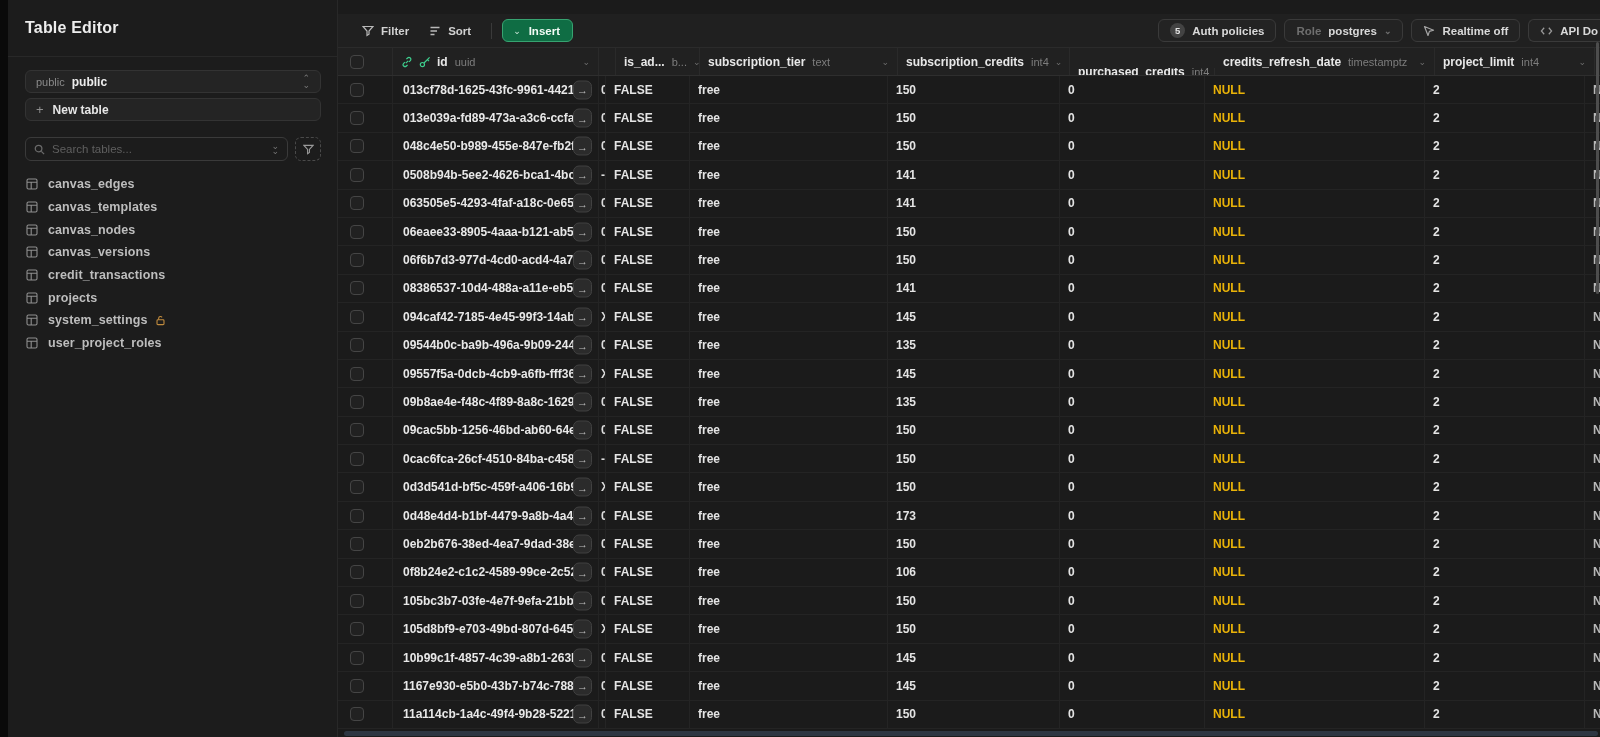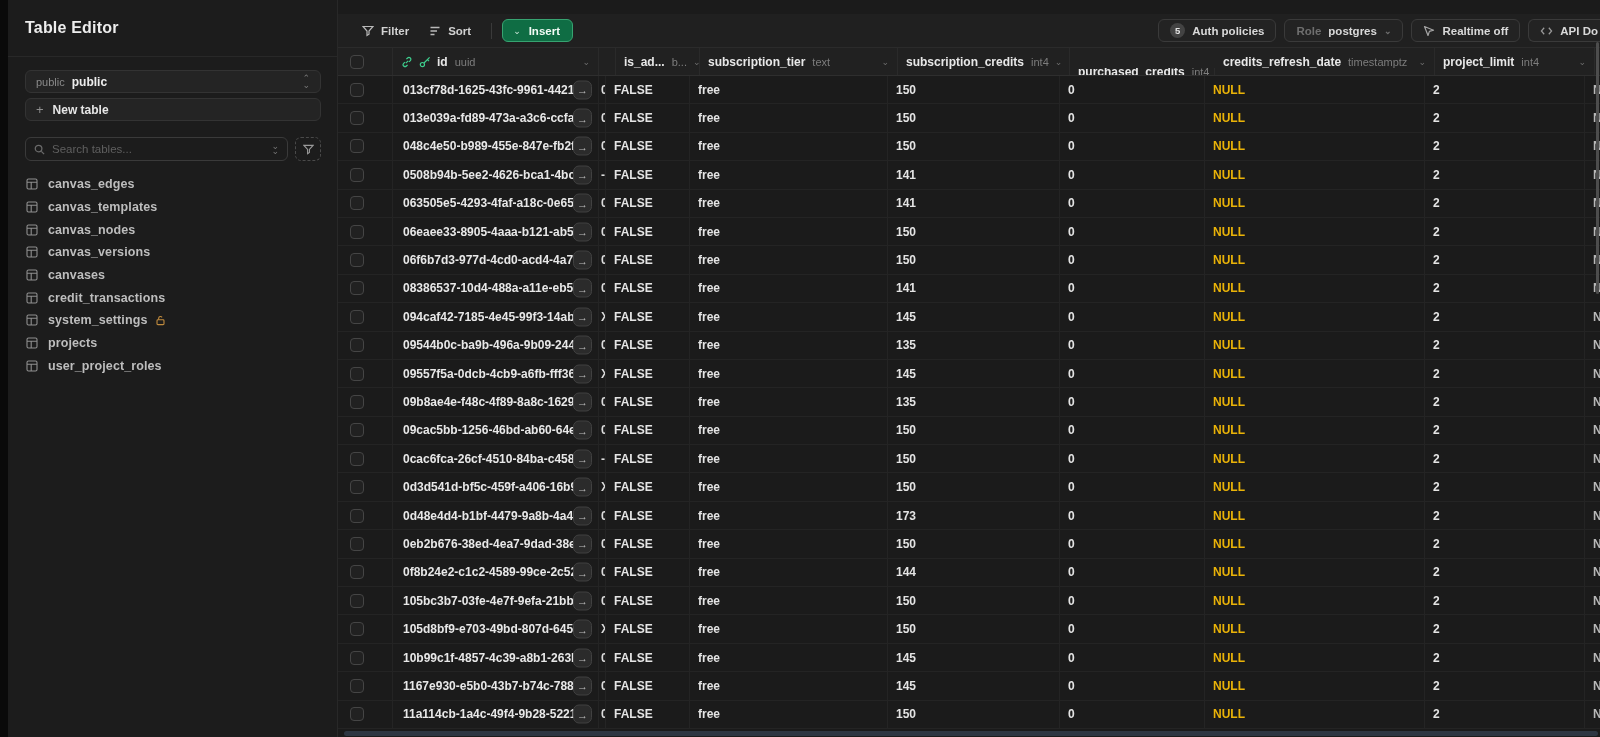--- a/index.html
+++ b/index.html
@@ -194,54 +194,45 @@
             </span>
             <span class="name">canvas_versions</span>
           </div>
           <div class="side-item">
             <span class="ticon" style="display: flex;">
               <svg width="12" height="12" viewBox="0 0 12 12" fill="none" stroke="currentColor" stroke-width="1.1">
                 <rect x="1" y="1" width="10" height="10" rx="1.5"></rect>
                 <path d="M1 4.3h10M5.2 4.3V11"></path>
               </svg>
             </span>
-            <span class="name">canvases</span>
+            <span class="name">credit_transactions</span>
           </div>
           <div class="side-item">
             <span class="ticon" style="display: flex;">
               <svg width="12" height="12" viewBox="0 0 12 12" fill="none" stroke="currentColor" stroke-width="1.1">
                 <rect x="1" y="1" width="10" height="10" rx="1.5"></rect>
                 <path d="M1 4.3h10M5.2 4.3V11"></path>
               </svg>
             </span>
-            <span class="name">credit_transactions</span>
+            <span class="name">projects</span>
           </div>
           <div class="side-item">
             <span class="ticon" style="display: flex;">
               <svg width="12" height="12" viewBox="0 0 12 12" fill="none" stroke="currentColor" stroke-width="1.1">
                 <rect x="1" y="1" width="10" height="10" rx="1.5"></rect>
                 <path d="M1 4.3h10M5.2 4.3V11"></path>
               </svg>
             </span>
             <span class="name">system_settings</span>
             <span class="lock" style="display: flex;">
               <svg width="11" height="11" viewBox="0 0 12 12" fill="none" stroke="currentColor" stroke-width="1.2">
                 <rect x="2.2" y="5.2" width="7.6" height="5.3" rx="1"></rect>
                 <path d="M4 5.2V3.6a2 2 0 0 1 3.7-1"></path>
               </svg>
             </span>
-          </div>
-          <div class="side-item">
-            <span class="ticon" style="display: flex;">
-              <svg width="12" height="12" viewBox="0 0 12 12" fill="none" stroke="currentColor" stroke-width="1.1">
-                <rect x="1" y="1" width="10" height="10" rx="1.5"></rect>
-                <path d="M1 4.3h10M5.2 4.3V11"></path>
-              </svg>
-            </span>
-            <span class="name">projects</span>
           </div>
           <div class="side-item">
             <span class="ticon" style="display: flex;">
               <svg width="12" height="12" viewBox="0 0 12 12" fill="none" stroke="currentColor" stroke-width="1.1">
                 <rect x="1" y="1" width="10" height="10" rx="1.5"></rect>
                 <path d="M1 4.3h10M5.2 4.3V11"></path>
               </svg>
             </span>
             <span class="name">user_project_roles</span>
           </div>
@@ -929,21 +920,21 @@
             <div class="cell frag" style="width: 7px;">
               <span>0(</span>
             </div>
             <div class="cell" style="width: 84px;">
               <span>FALSE</span>
             </div>
             <div class="cell" style="width: 198px;">
               <span>free</span>
             </div>
             <div class="cell" style="width: 172px;">
-              <span>144</span>
+              <span>106</span>
             </div>
             <div class="cell" style="width: 145px;">
               <span>0</span>
             </div>
             <div class="cell" style="width: 220px;">
               <span class="nullv">NULL</span>
             </div>
             <div class="cell" style="width: 160px;">
               <span>2</span>
             </div>

